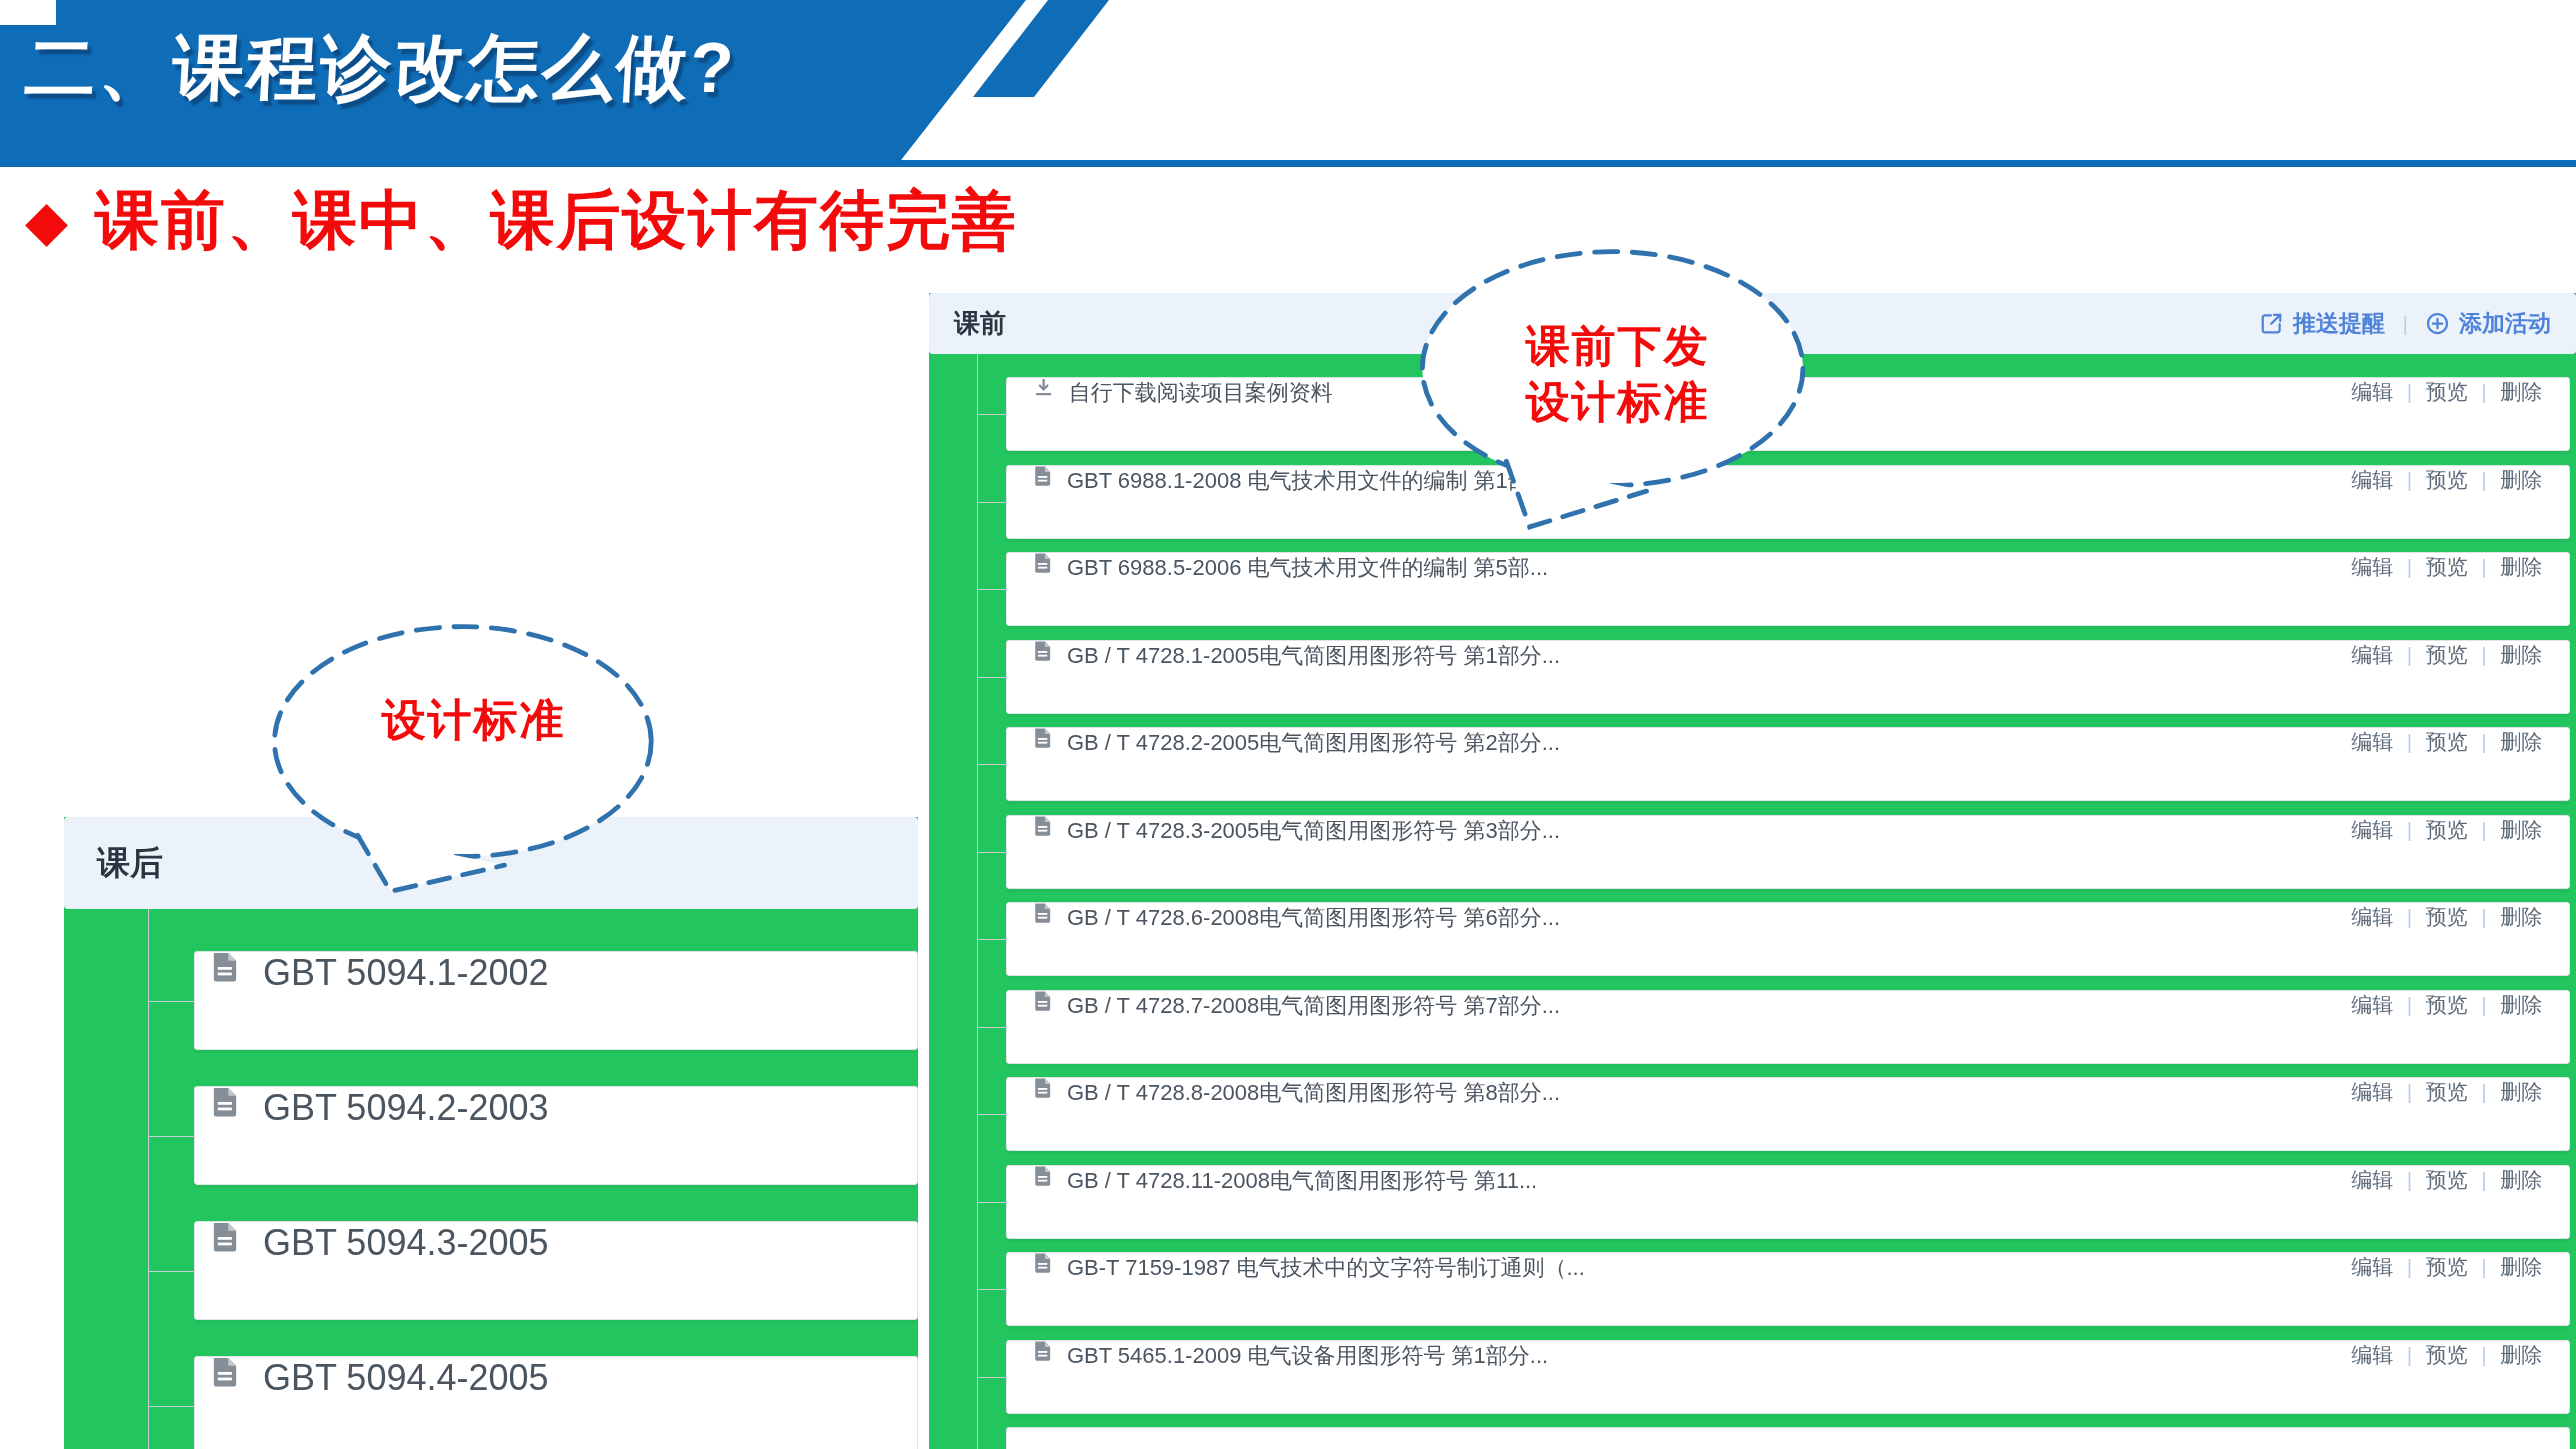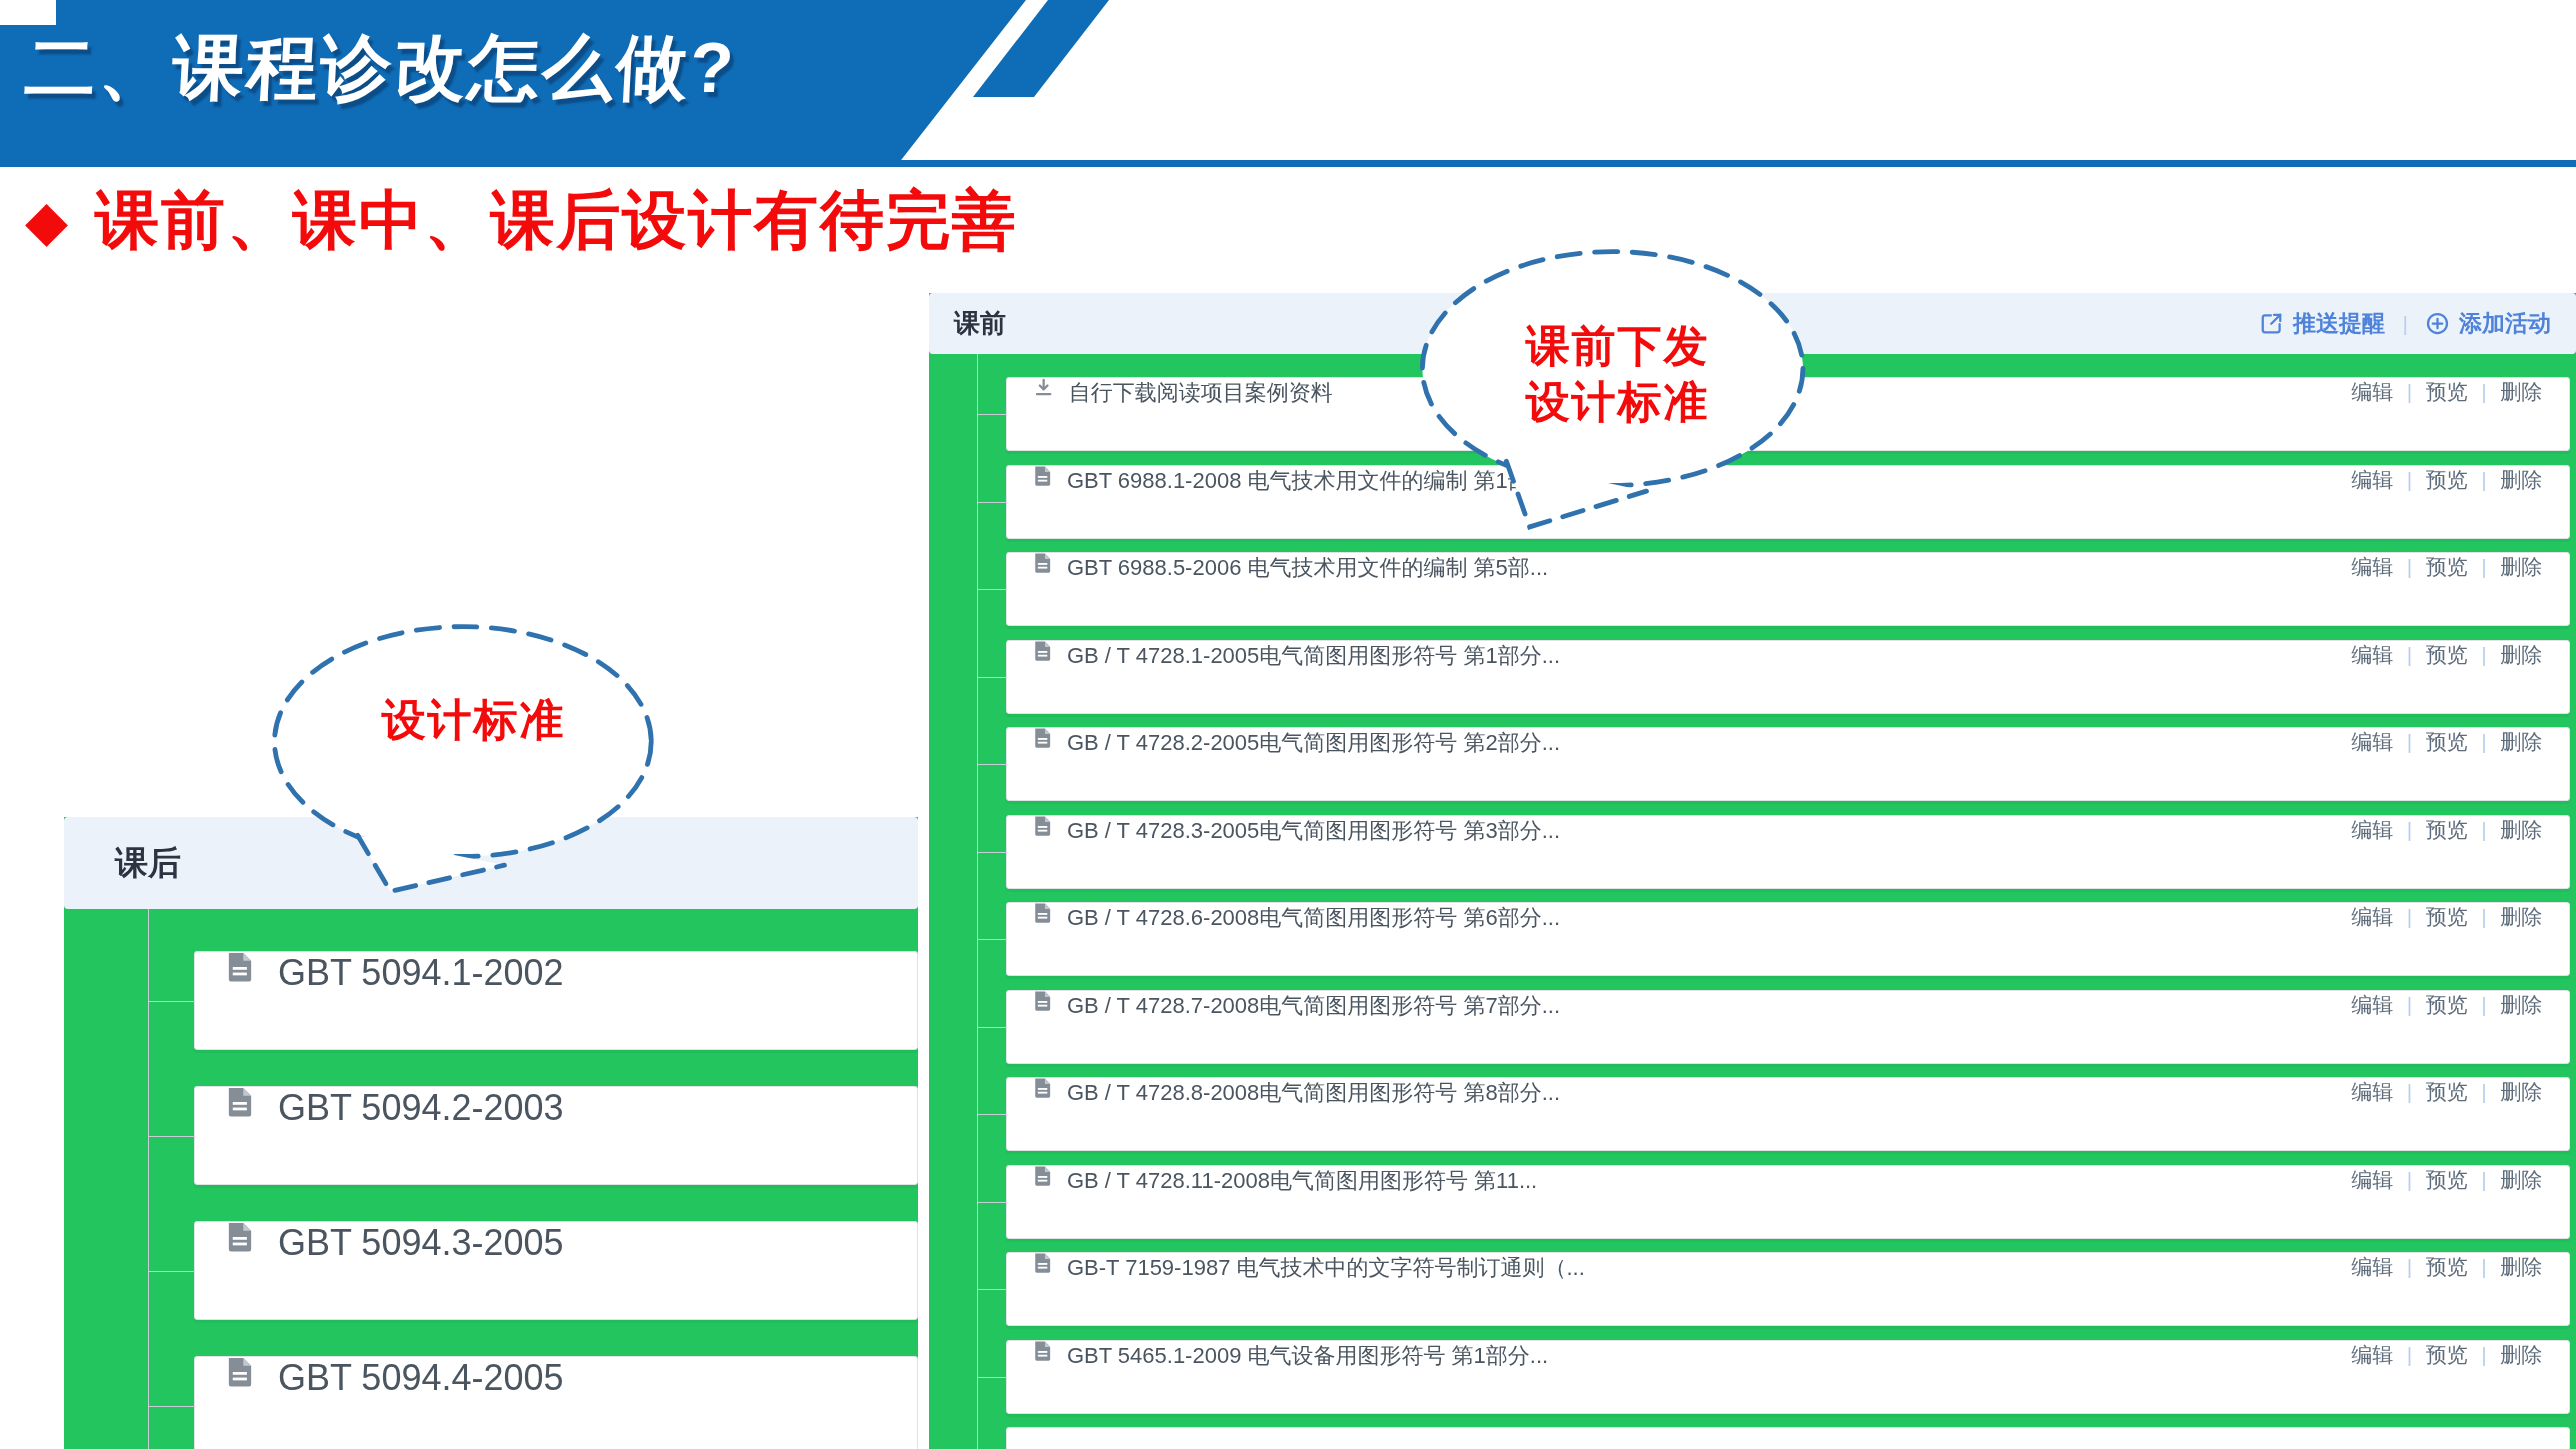--- a/index.html
+++ b/index.html
@@ -75,24 +75,24 @@
   }
   .top-sep{color:var(--separator-blue);font-weight:normal;font-size:21px;margin:0 17.4px;}
   .pre-panel .rows{position:relative;padding:23px 5.8px 0 77px;}
   .pre-panel .tree-line{left:48px;top:61px;bottom:0;}
   .pre-panel .file-row{height:74px;margin-bottom:13.5px;padding:0 27px;font-size:22px;}
   .pre-panel .file-row::before{left:-29px;width:29px;}
   .pre-panel .file-ic{margin-right:15.5px;}
   .pre-panel .row-actions{font-size:21px;}
   
   .post-panel{left:64px;top:817px;width:854px;height:633px;}
-  .post-panel .panel-header{height:92px;padding:0 51px;font-size:33px;}
+  .post-panel .panel-header{height:92px;padding:0 33px;font-size:33px;}
   .post-panel .rows{position:relative;padding:42px 0 0 130px;}
   .post-panel .tree-line{left:84px;top:92px;bottom:-97px;}
-  .post-panel .file-row{height:99px;margin-bottom:36px;padding:0 32px;font-size:36px;}
+  .post-panel .file-row{height:99px;margin-bottom:36px;padding:0 17px;font-size:36px;}
   .post-panel .file-row::before{left:-46px;width:46px;}
   .post-panel .file-ic{margin-right:25px;}
   
   .bubble{position:absolute;width:425px;height:319px;z-index:6;}
   .bubble svg{position:absolute;left:0;top:0;}
   .bubble .bubble-text{
     position:absolute;left:0;width:425px;text-align:center;
     color:var(--accent-red);font-weight:900;font-size:44px;line-height:56px;
     letter-spacing:1.9px;
   }

